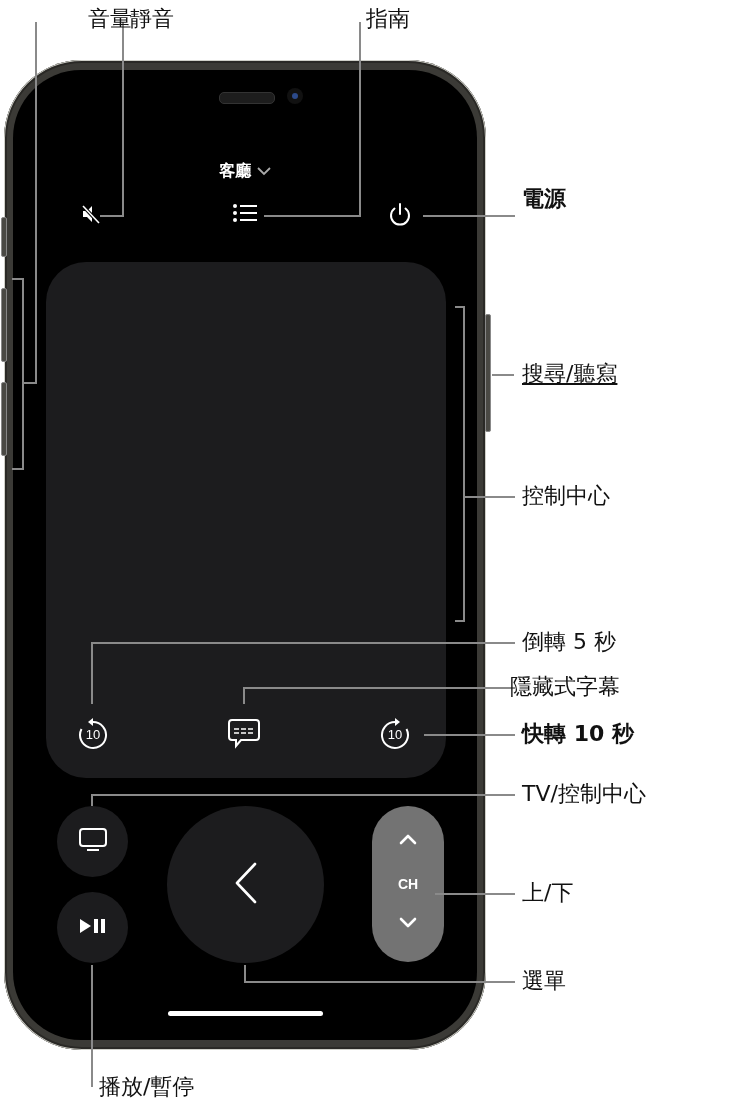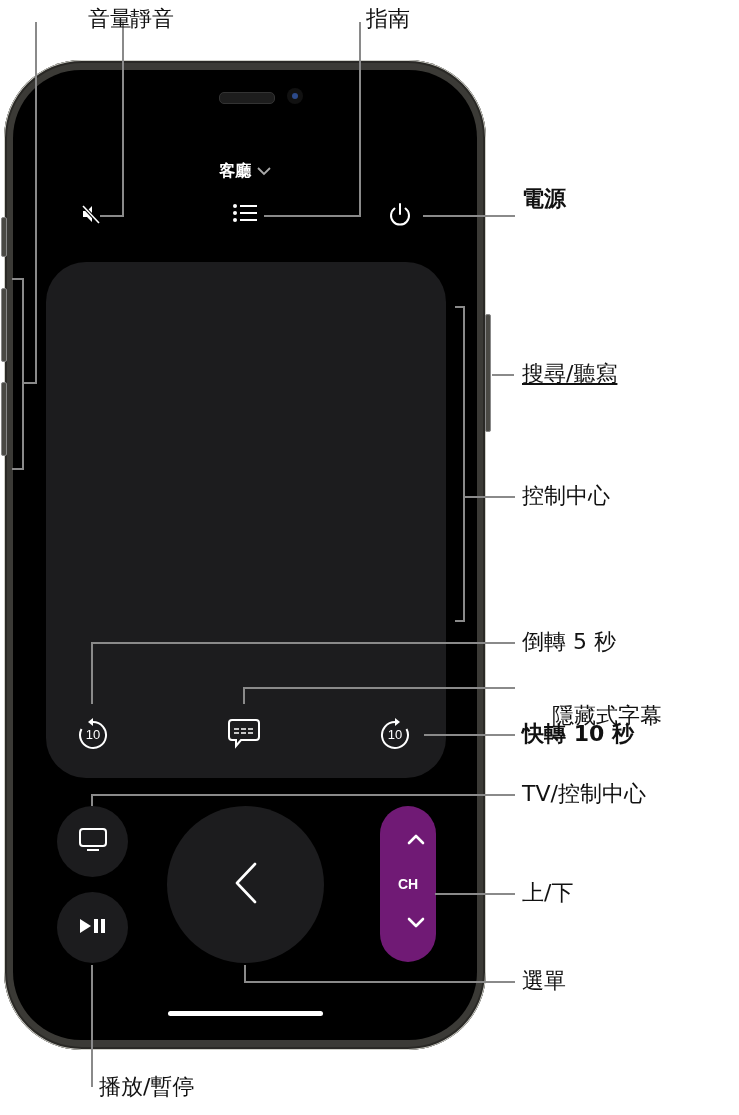--- a/index.html
+++ b/index.html
@@ -17,21 +17,21 @@
     .speaker { position: absolute; left: 219px; top: 92px; width: 54px; height: 10px; border-radius: 5px;
                background: #1d1d1d; border: 1px solid #333; }
     .camera { position: absolute; left: 287px; top: 88px; width: 16px; height: 16px; border-radius: 50%;
               background: #111; }
     .camera::after { content: ""; position: absolute; left: 5px; top: 5px; width: 6px; height: 6px; border-radius: 50%; background: #2c4a8a; }
     .room { position: absolute; left: 200px; top: 150px; width: 90px; text-align: center; color: #fff; font-size: 16px; font-weight: bold; margin-top: 11px; }
     .room .chev { color: #bbb; font-weight: normal; font-size: 14px; }
     .icon-btn { position: absolute; display: flex; align-items: flex-start; justify-content: center; cursor: pointer; }
     .touchpad { position: absolute; left: 46px; top: 262px; width: 400px; height: 516px; border-radius: 40px; background: #1c1c1e; }
     .round-btn { position: absolute; border-radius: 50%; background: #1c1c1e; display: flex; align-items: center; justify-content: center; cursor: pointer; }
-    .ch-pill { position: absolute; left: 380px; top: 806px; width: 56px; height: 156px; border-radius: 36px; background: #701a75; }
+    .ch-pill { position: absolute; left: 372px; top: 806px; width: 72px; height: 156px; border-radius: 36px; background: #737373; }
     .ch-label { position: absolute; left: 0; right: 0; top: 70px; text-align: center; color: #fff; font-size: 14px; font-weight: bold; font-family: "Liberation Sans", sans-serif; }
     .home-bar { position: absolute; left: 168px; top: 1011px; width: 155px; height: 5px; border-radius: 3px; background: #fff; }
   </style>
 </head>
 <body>
 
 <div class="phone-frame"></div>
 <div class="side-btn" style="left:1px;top:217px;height:38px;"></div>
 <div class="side-btn" style="left:1px;top:288px;height:72px;"></div>
 <div class="side-btn" style="left:1px;top:382px;height:72px;"></div>
@@ -192,18 +192,18 @@
 
 <div class="line" style="left:91px;top:965px;width:2px;height:122px;"></div>
 
 <div class="callout-label" style="left:44px;top:8px;margin-left:44px;">音量</div>
 <div class="callout-label" style="left:130px;top:8px;">靜音</div>
 <div class="callout-label" style="left:366px;top:8px;">指南</div>
 <div class="callout-label" style="left:522px;top:188px;font-weight:bold;">電源</div>
 <div class="callout-label" style="left:522px;top:363px;text-decoration:underline;">搜尋/聽寫</div>
 <div class="callout-label" style="left:522px;top:485px;">控制中心</div>
 <div class="callout-label" style="left:522px;top:631px;">倒轉 5 秒</div>
-<div class="callout-label" style="left:552px;top:676px;margin-top:29px;">隱藏式字幕</div>
+<div class="callout-label" style="left:510px;top:676px;">隱藏式字幕</div>
 <div class="callout-label" style="left:522px;top:723px;font-weight:bold;">快轉 10 秒</div>
 <div class="callout-label" style="left:522px;top:783px;">TV/控制中心</div>
 <div class="callout-label" style="left:522px;top:882px;">上/下</div>
 <div class="callout-label" style="left:522px;top:970px;">選單</div>
 <div class="callout-label" style="left:99px;top:1076px;">播放/暫停</div>
 
 </body></html>

